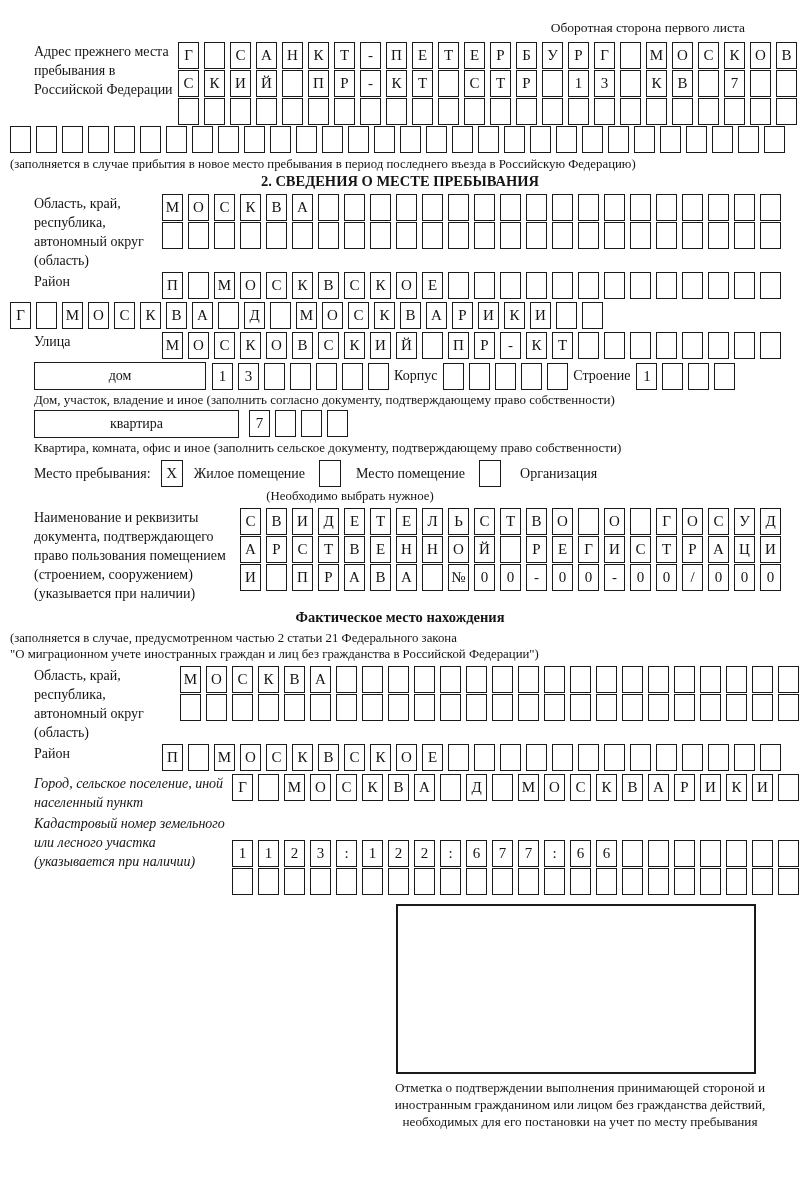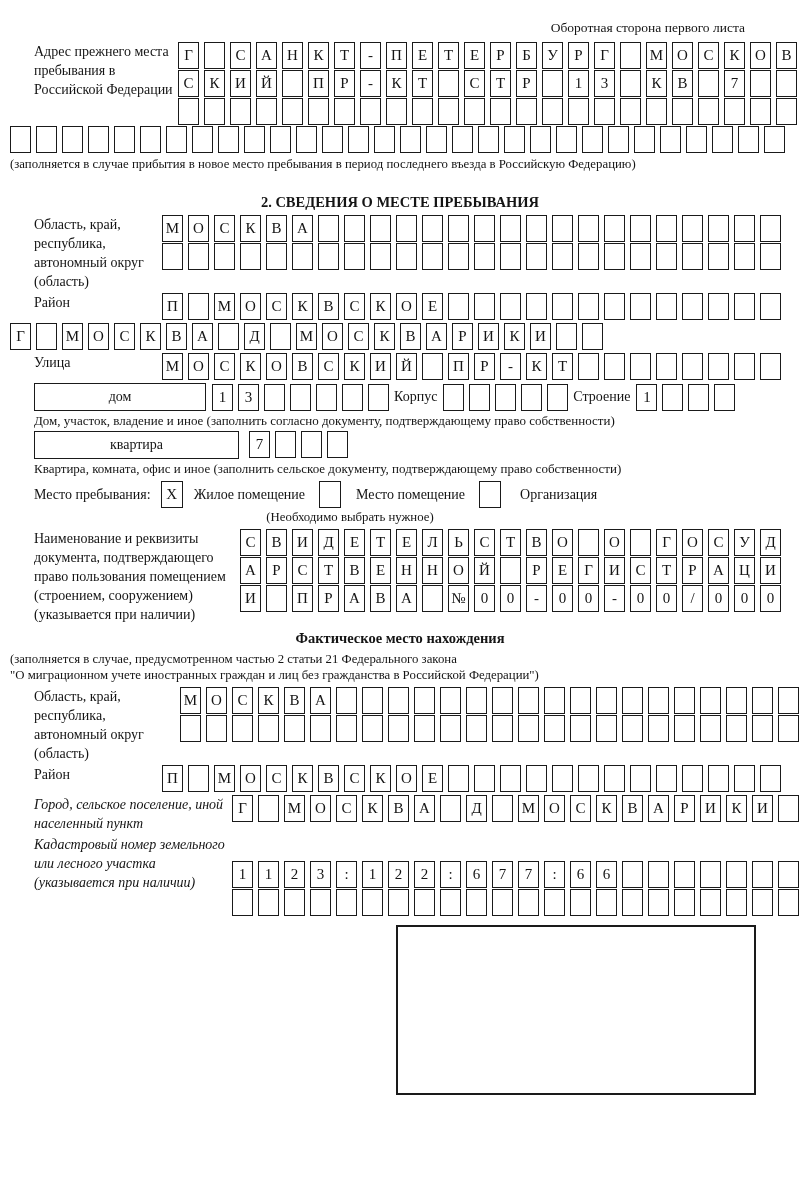--- a/index.html
+++ b/index.html
@@ -27,21 +27,21 @@
   .cell {
     display:inline-flex; align-items:center; justify-content:center;
     width:21px; height:27px; flex:none;
     border:1.6px solid #1a1a1a; margin-right:5px;
     font-size:15px; line-height:1; background:#fff;
   }
   .checkbox { width:22px; }
 
   .caption { text-align:left; font-size:12.8px; line-height:16px; margin-top:3px; }
   .caption-left { font-size:13px; line-height:17px; padding-left:24px; margin:1px 0 2px 0; }
-  .sect-title { text-align:center; font-weight:bold; font-size:14.5px; margin-top:22px; margin-bottom:4px; }
+  .sect-title { text-align:center; font-weight:bold; font-size:14.5px; margin-top:1px; margin-bottom:4px; }
 
   .widebox {
     border:1.6px solid #1a1a1a; height:28px; flex:none;
     display:flex; align-items:center; justify-content:center;
     font-size:14px; background:#fff;
   }
   .inline-lab { font-size:14px; line-height:28px; flex:none; }
 
   .mt2 { margin-top:2px; } .mt4 { margin-top:4px; } .mt6 { margin-top:6px; }
 
@@ -645,14 +645,15 @@
           <span class="cell"></span>
           <span class="cell"></span>
           <span class="cell"></span>
           <span class="cell"></span>
           <span class="cell"></span>
         </div>
     </div>
   </div>
 
   <div class="stampbox"></div>
+  <div class="stamp-caption">Отметка о подтверждении выполнения принимающей стороной и иностранным гражданином или лицом без гражданства действий, необходимых для его постановки на учет по месту пребывания</div>
 
 </div>
 
 </body></html>

